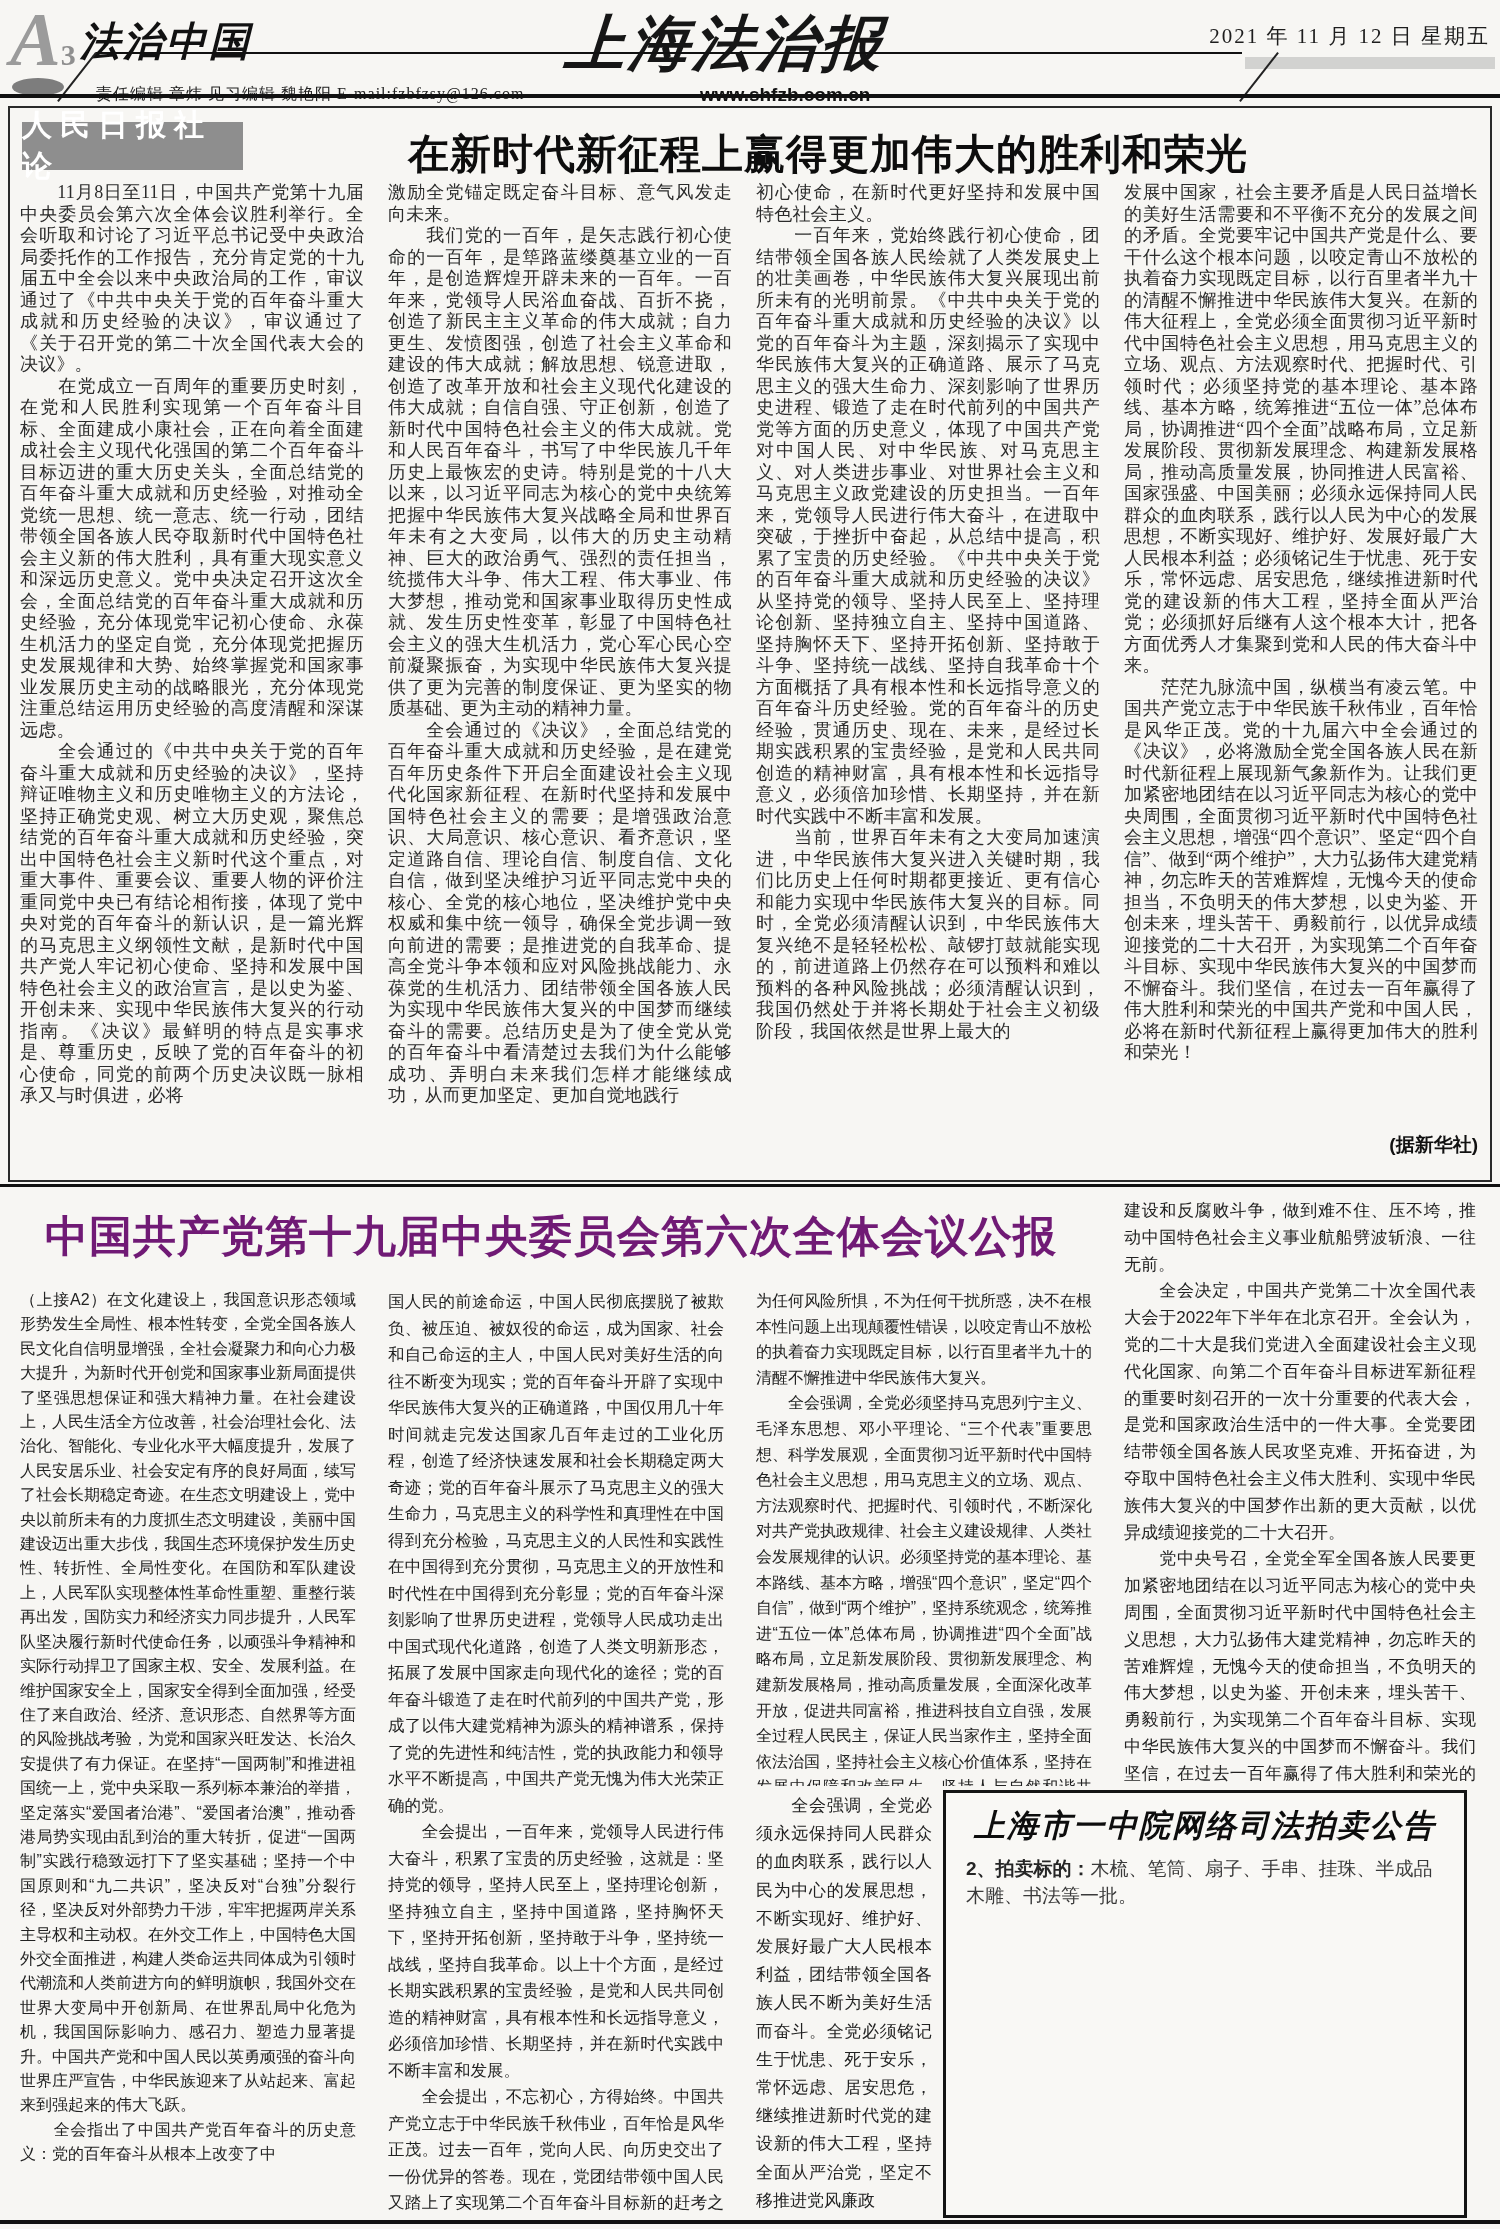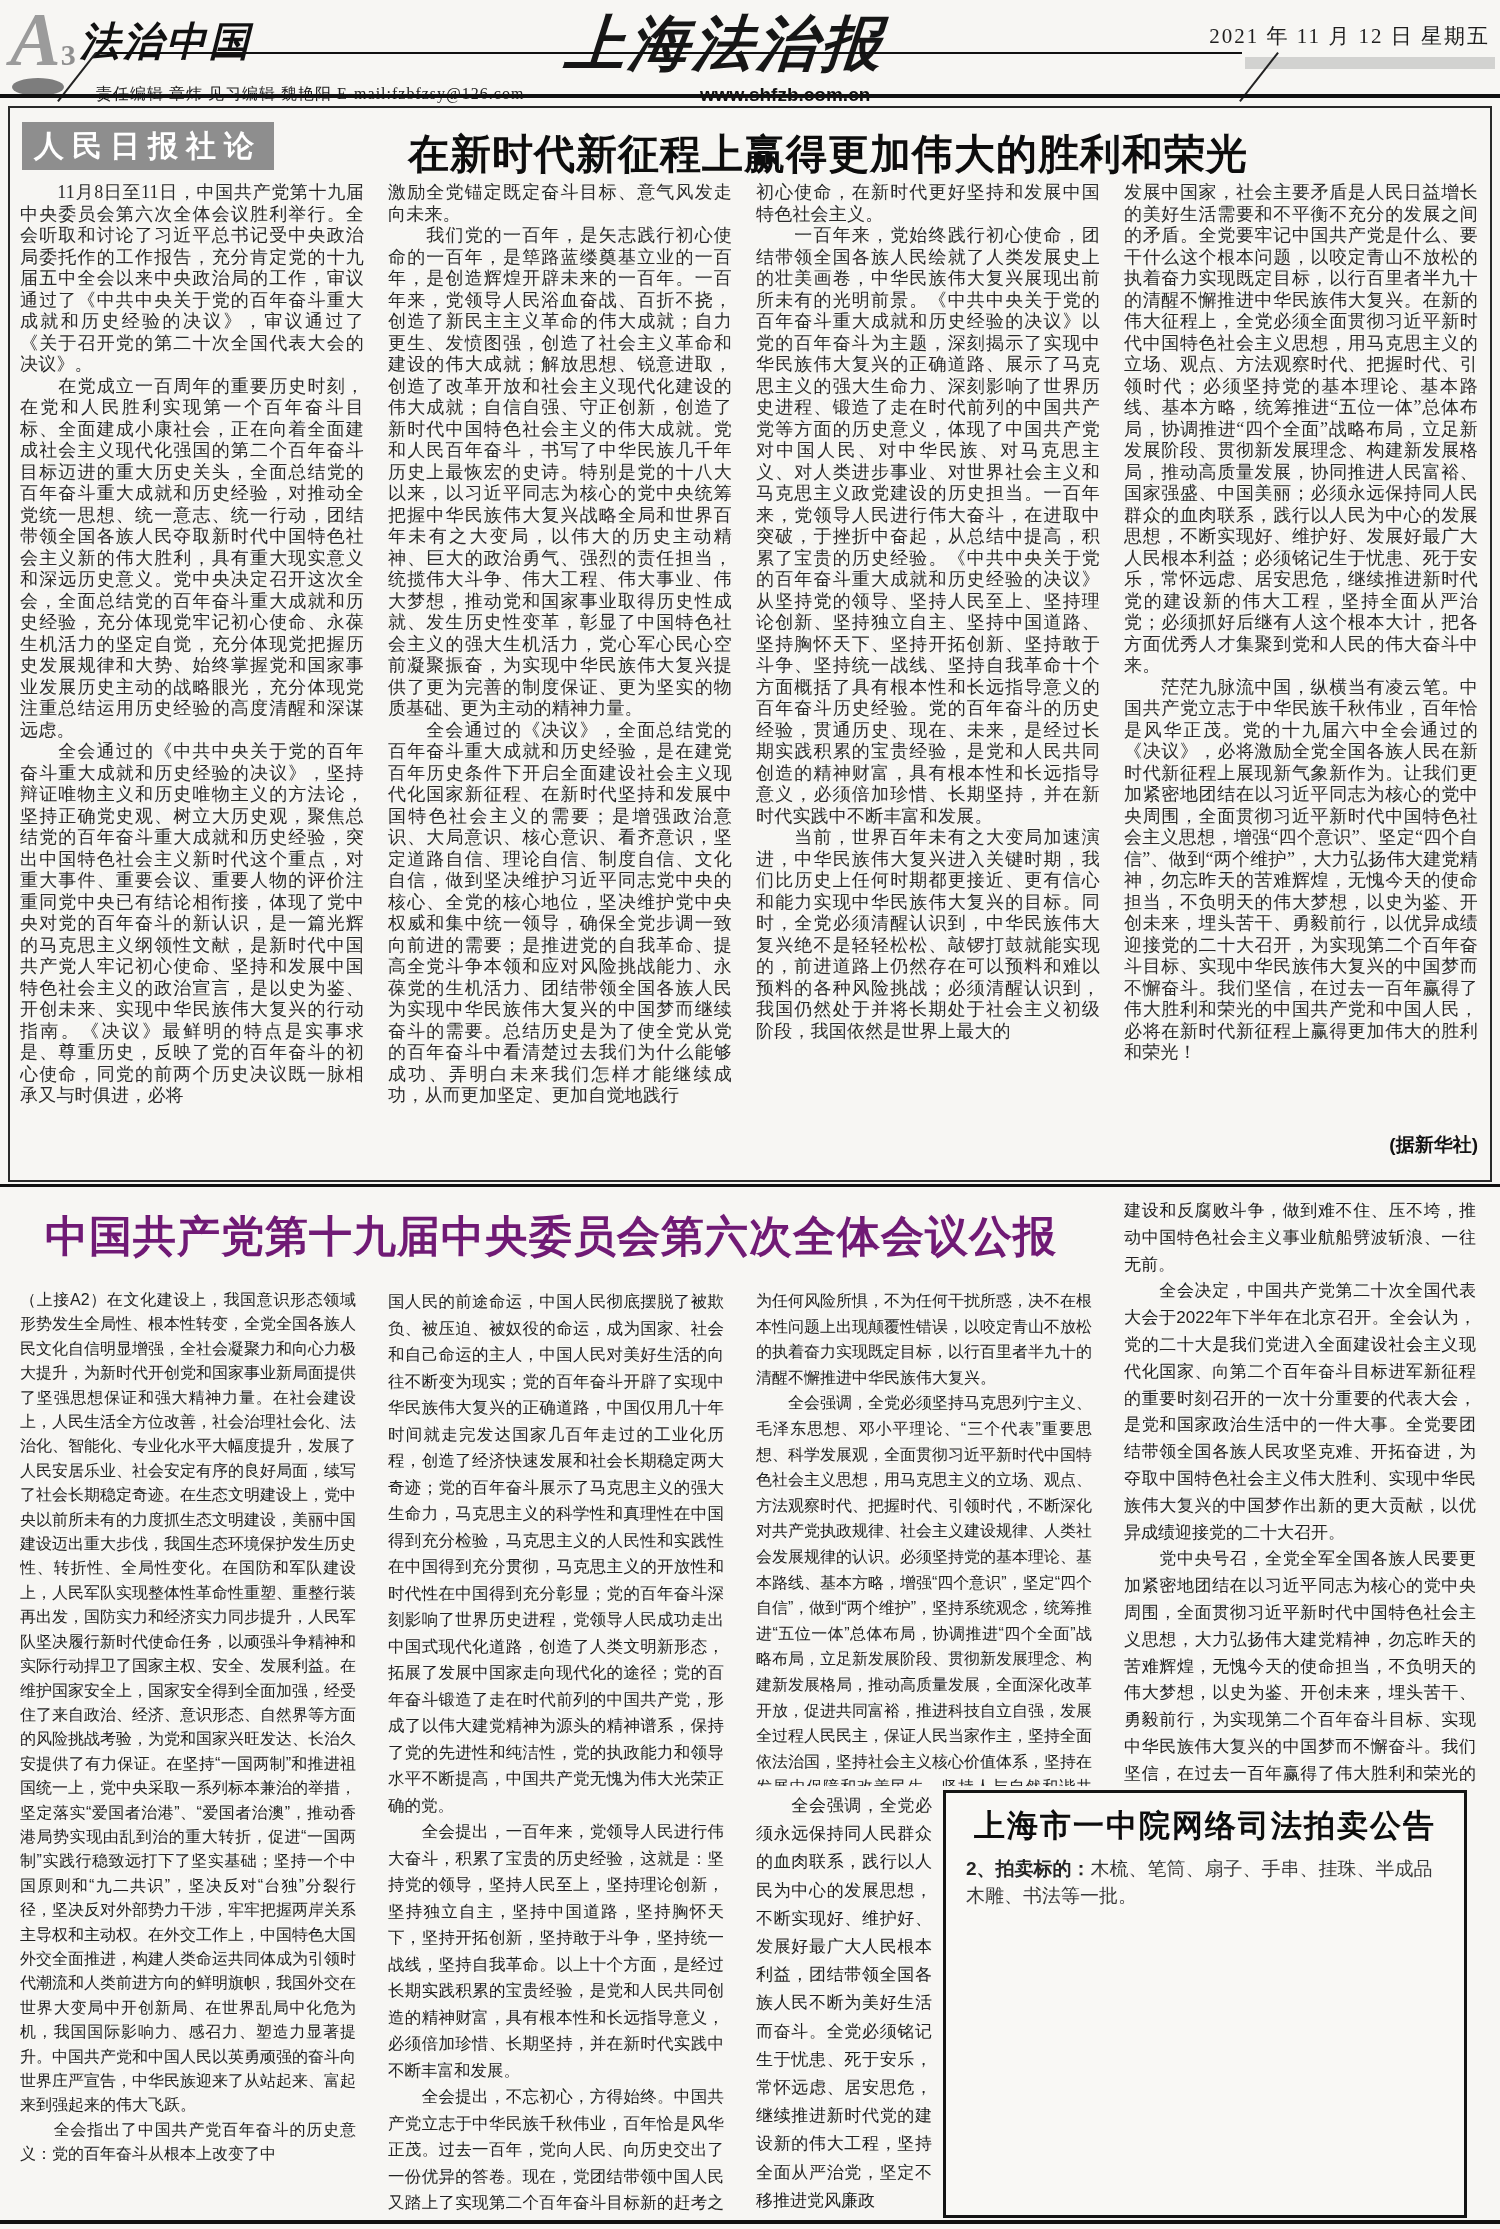--- a/index.html
+++ b/index.html
@@ -32,21 +32,21 @@
   .news-col{white-space:pre-wrap;text-align:justify;overflow:hidden;color:#2b2b2b;}
   .ed-col{font-size:18px;line-height:21.5px;letter-spacing:0.2px;}
   .ed-credit{font-family:"Liberation Sans",sans-serif;font-weight:bold;font-size:19px;color:#111;text-align:right;}
   
   .gb-headline{font-family:"Liberation Sans",sans-serif;font-weight:bold;font-size:43px;
     color:#701a75;text-align:center;letter-spacing:1px;white-space:nowrap;}
   .gb-col{font-family:"Liberation Sans",sans-serif;color:#222;}
   
   .au-box{border:3px solid #141414;background:#f9f8f5;box-sizing:border-box;padding:12px 20px 8px 20px;}
   .au-title{font-family:"Liberation Sans",sans-serif;font-weight:bold;font-size:31px;color:#0d0d0d;
-    text-align:center;letter-spacing:2px;margin-bottom:8px;}
+    text-align:center;letter-spacing:2px;margin-bottom:8px;font-style:italic;}
   .au-intro{font-family:"Liberation Sans",sans-serif;font-size:18px;line-height:27px;
     text-align:justify;white-space:pre-wrap;color:#1f1f1f;}
   .au-item{margin-top:6px;font-size:19px;line-height:27px;}
   .au-no{font-family:"Liberation Sans",sans-serif;font-weight:bold;}
   .au-label{font-family:"Liberation Sans",sans-serif;font-weight:bold;}
   .au-val{font-family:"Liberation Serif",serif;color:#3a3a3a;}
   .au-line{padding-left:34px;}
   .au-time-val{font-family:"Liberation Serif",serif;color:#1f1f1f;}
   .au-note{font-family:"Liberation Serif",serif;color:#2c2c2c;padding-left:130px;font-size:18px;line-height:26px;}
 </style>
@@ -70,21 +70,21 @@
 
   <div class="abs editors" style="left:96px;top:84px;">责任编辑  章炜  见习编辑  魏艳阳   E-mail:fzbfzsy@126.com</div>
 
   <div class="abs rule" style="left:96px;top:52px;width:1146px;height:2px;"></div>
   <div class="abs diag" style="left:76px;top:46px;"></div>
   <div class="abs diag" style="left:1258px;top:46px;"></div>
   <div class="abs rule" style="left:0;top:94px;width:1500px;height:4px;"></div>
 
   <div class="abs ed-frame" style="left:8px;top:106px;width:1480px;height:1072px;"></div>
 
-  <div class="abs ed-badge" style="left:22px;top:122px;width:252px;height:48px;">人民日报社论</div>
+  <div class="abs ed-badge" style="left:22px;top:122px;width:221px;height:48px;">人民日报社论</div>
 
   <div class="abs ed-headline" style="left:408px;top:90px;margin-top:37px;">在新时代新征程上赢得更加伟大的胜利和荣光</div>
 
   <div class="abs news-col ed-col" style="left:20px;top:182px;width:344px;height:982px;">　　11月8日至11日，中国共产党第十九届中央委员会第六次全体会议胜利举行。全会听取和讨论了习近平总书记受中央政治局委托作的工作报告，充分肯定党的十九届五中全会以来中央政治局的工作，审议通过了《中共中央关于党的百年奋斗重大成就和历史经验的决议》，审议通过了《关于召开党的第二十次全国代表大会的决议》。
 　　在党成立一百周年的重要历史时刻，在党和人民胜利实现第一个百年奋斗目标、全面建成小康社会，正在向着全面建成社会主义现代化强国的第二个百年奋斗目标迈进的重大历史关头，全面总结党的百年奋斗重大成就和历史经验，对推动全党统一思想、统一意志、统一行动，团结带领全国各族人民夺取新时代中国特色社会主义新的伟大胜利，具有重大现实意义和深远历史意义。党中央决定召开这次全会，全面总结党的百年奋斗重大成就和历史经验，充分体现党牢记初心使命、永葆生机活力的坚定自觉，充分体现党把握历史发展规律和大势、始终掌握党和国家事业发展历史主动的战略眼光，充分体现党注重总结运用历史经验的高度清醒和深谋远虑。
 　　全会通过的《中共中央关于党的百年奋斗重大成就和历史经验的决议》，坚持辩证唯物主义和历史唯物主义的方法论，坚持正确党史观、树立大历史观，聚焦总结党的百年奋斗重大成就和历史经验，突出中国特色社会主义新时代这个重点，对重大事件、重要会议、重要人物的评价注重同党中央已有结论相衔接，体现了党中央对党的百年奋斗的新认识，是一篇光辉的马克思主义纲领性文献，是新时代中国共产党人牢记初心使命、坚持和发展中国特色社会主义的政治宣言，是以史为鉴、开创未来、实现中华民族伟大复兴的行动指南。《决议》最鲜明的特点是实事求是、尊重历史，反映了党的百年奋斗的初心使命，同党的前两个历史决议既一脉相承又与时俱进，必将</div>
   <div class="abs news-col ed-col" style="left:388px;top:182px;width:344px;height:982px;">激励全党锚定既定奋斗目标、意气风发走向未来。
 　　我们党的一百年，是矢志践行初心使命的一百年，是筚路蓝缕奠基立业的一百年，是创造辉煌开辟未来的一百年。一百年来，党领导人民浴血奋战、百折不挠，创造了新民主主义革命的伟大成就；自力更生、发愤图强，创造了社会主义革命和建设的伟大成就；解放思想、锐意进取，创造了改革开放和社会主义现代化建设的伟大成就；自信自强、守正创新，创造了新时代中国特色社会主义的伟大成就。党和人民百年奋斗，书写了中华民族几千年历史上最恢宏的史诗。特别是党的十八大以来，以习近平同志为核心的党中央统筹把握中华民族伟大复兴战略全局和世界百年未有之大变局，以伟大的历史主动精神、巨大的政治勇气、强烈的责任担当，统揽伟大斗争、伟大工程、伟大事业、伟大梦想，推动党和国家事业取得历史性成就、发生历史性变革，彰显了中国特色社会主义的强大生机活力，党心军心民心空前凝聚振奋，为实现中华民族伟大复兴提供了更为完善的制度保证、更为坚实的物质基础、更为主动的精神力量。
 　　全会通过的《决议》，全面总结党的百年奋斗重大成就和历史经验，是在建党百年历史条件下开启全面建设社会主义现代化国家新征程、在新时代坚持和发展中国特色社会主义的需要；是增强政治意识、大局意识、核心意识、看齐意识，坚定道路自信、理论自信、制度自信、文化自信，做到坚决维护习近平同志党中央的核心、全党的核心地位，坚决维护党中央权威和集中统一领导，确保全党步调一致向前进的需要；是推进党的自我革命、提高全党斗争本领和应对风险挑战能力、永葆党的生机活力、团结带领全国各族人民为实现中华民族伟大复兴的中国梦而继续奋斗的需要。总结历史是为了使全党从党的百年奋斗中看清楚过去我们为什么能够成功、弄明白未来我们怎样才能继续成功，从而更加坚定、更加自觉地践行</div>
   <div class="abs news-col ed-col" style="left:756px;top:182px;width:344px;height:982px;">初心使命，在新时代更好坚持和发展中国特色社会主义。

